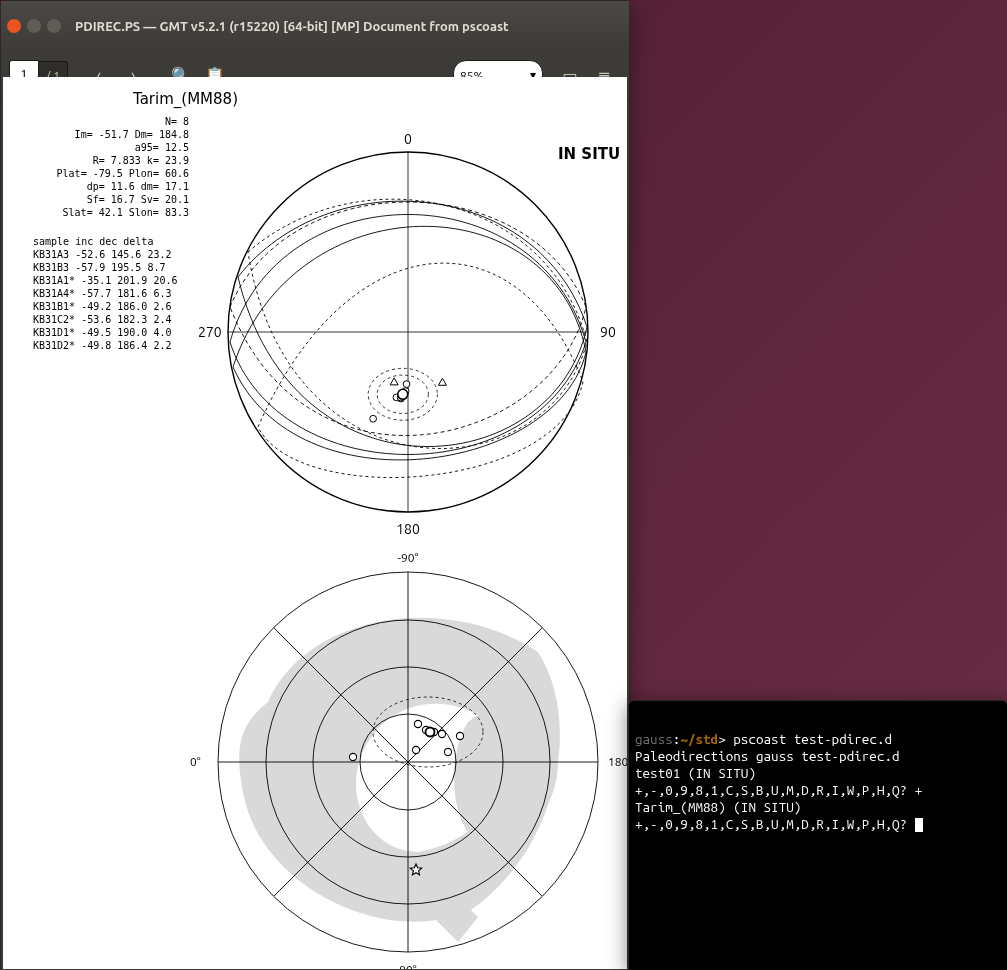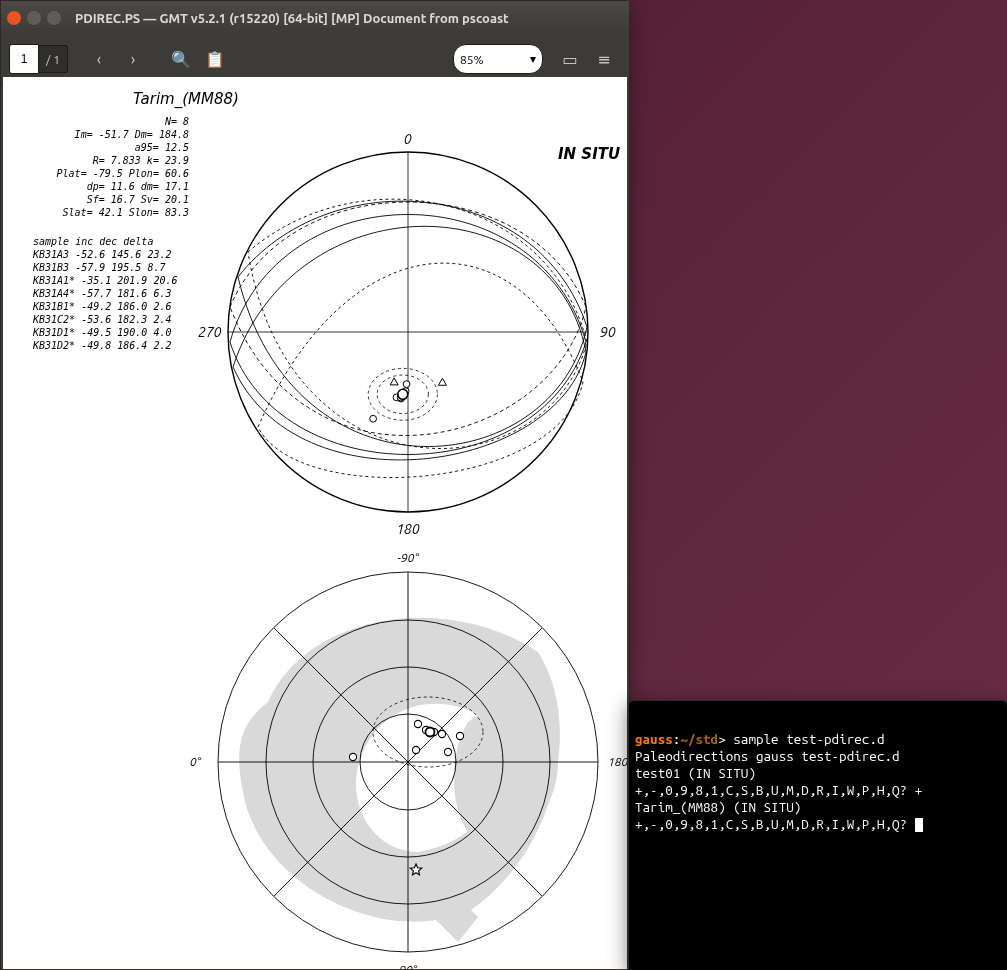--- a/index.html
+++ b/index.html
@@ -1,37 +1,37 @@
 <!DOCTYPE html>
 <html><head>
 <meta charset="utf-8">
 <style>
   html,body{margin:0;padding:0;width:1007px;height:970px;overflow:hidden;font-family:"Ubuntu","DejaVu Sans",sans-serif;background:#5d253c;}
   .desktop{position:relative;width:1007px;height:970px;background:linear-gradient(135deg,#4a1a30 0%,#5d253c 50%,#6b2d47 100%);}
 
   
   .docwin{position:absolute;left:0;top:0;width:628px;height:970px;background:#3c3b37;border:1px solid #2a2926;border-radius:6px 6px 0 0;box-shadow:0 4px 20px rgba(0,0,0,.4);}
-  .titlebar{height:26px;background:linear-gradient(#4a4945,#3c3b37);display:flex;align-items:center;padding:4px 6px;color:#dfdbd2;font-size:13px;font-weight:bold;}
+  .titlebar{height:26px;background:linear-gradient(#4a4945,#3c3b37);display:flex;align-items:center;padding:12px 6px;color:#dfdbd2;font-size:13px;font-weight:bold;}
   .wbtn{width:14px;height:14px;border-radius:7px;margin-right:6px;display:inline-block;}
   .wclose{background:#e95420;}
   .wmin,.wmax{background:#5f5d55;}
   .titlebar .title{margin-left:8px;white-space:nowrap;overflow:hidden;}
   .toolbar{height:48px;background:#3c3b37;display:flex;align-items:center;padding:0 8px;border-bottom:1px solid #2a2926;}
   .tbtn{width:30px;height:30px;border-radius:4px;display:flex;align-items:center;justify-content:center;color:#c7c3ba;font-size:16px;margin:0 2px;}
   .pagein{width:24px;height:26px;background:#fff;border:1px solid #1b1a18;border-radius:3px 0 0 3px;text-align:center;font-size:12px;}
   .pagelbl{display:inline-flex;align-items:center;justify-content:center;width:28px;height:26px;background:#2f2e2b;border:1px solid #1b1a18;border-left:0;border-radius:0 3px 3px 0;color:#c7c3ba;font-size:12px;}
   .zoomsel{width:76px;height:28px;background:#fff;border:1px solid #1b1a18;border-radius:13px;display:flex;align-items:center;padding:0 6px;font-size:12px;margin-left:auto;justify-content:space-between;}
-  .docarea{position:absolute;left:2px;right:2px;top:76px;bottom:2px;background:#fff;overflow:hidden;font-style:italic;}
+  .docarea{position:absolute;left:2px;right:2px;top:76px;bottom:2px;background:#fff;overflow:hidden;}
   svg.page{position:absolute;left:0;top:0;}
 
   
   .termwin{position:absolute;left:628px;top:700px;width:378px;height:270px;background:#000;border:1px solid #2a2926;border-radius:6px 6px 0 0;box-shadow:0 4px 20px rgba(0,0,0,.5);}
   .termwin .titlebar{background:linear-gradient(#4a4945,#3c3b37);}
   .termbody{position:absolute;left:0;right:0;top:26px;bottom:0;background:#000;padding:4px 6px;font-family:"Ubuntu Mono","DejaVu Sans Mono",monospace;font-size:13.5px;line-height:17px;color:#fff;white-space:pre;}
-  .prompt-user{color:#f97316;font-weight:bold;}
+  .prompt-user{color:#737373;font-weight:normal;}
   .prompt-path{color:#a16207;font-weight:bold;}
   .cursor{display:inline-block;width:8px;height:14px;background:#fff;vertical-align:text-bottom;}
   .mono{font-family:"DejaVu Sans Mono","Ubuntu Mono",monospace;}
 </style>
 </head>
 <body>
 
 <div class="desktop">
 
   <div class="docwin">
@@ -176,21 +176,21 @@
           <text x="0" y="-200" text-anchor="middle" font-size="12">-90°</text>
           <text x="200" y="4" font-size="12">180°</text>
           <text x="0" y="212" text-anchor="middle" font-size="12">90°</text>
           <text x="-218" y="4" font-size="12">0°</text>
         </g>
       </svg>
     </div>
   </div>
 
   <div class="termwin">
-    <div class="termbody"><span class="prompt-user">gauss</span>:<span class="prompt-path">~/std</span>&gt; <span>sample test-pdirec.d</span>
+    <div class="termbody"><span class="prompt-user">gauss</span>:<span class="prompt-path">~/std</span>&gt; <span>pscoast test-pdirec.d</span>
 <span>Paleodirections gauss test-pdirec.d</span>
 <span>test01 (IN SITU)</span>
 <span>+,-,0,9,8,1,C,S,B,U,M,D,R,I,W,P,H,Q? +</span>
 <span>Tarim_(MM88) (IN SITU)</span>
 <span>+,-,0,9,8,1,C,S,B,U,M,D,R,I,W,P,H,Q? </span><span class="cursor"></span></div>
   </div>
 
 </div>
 
 </body></html>

